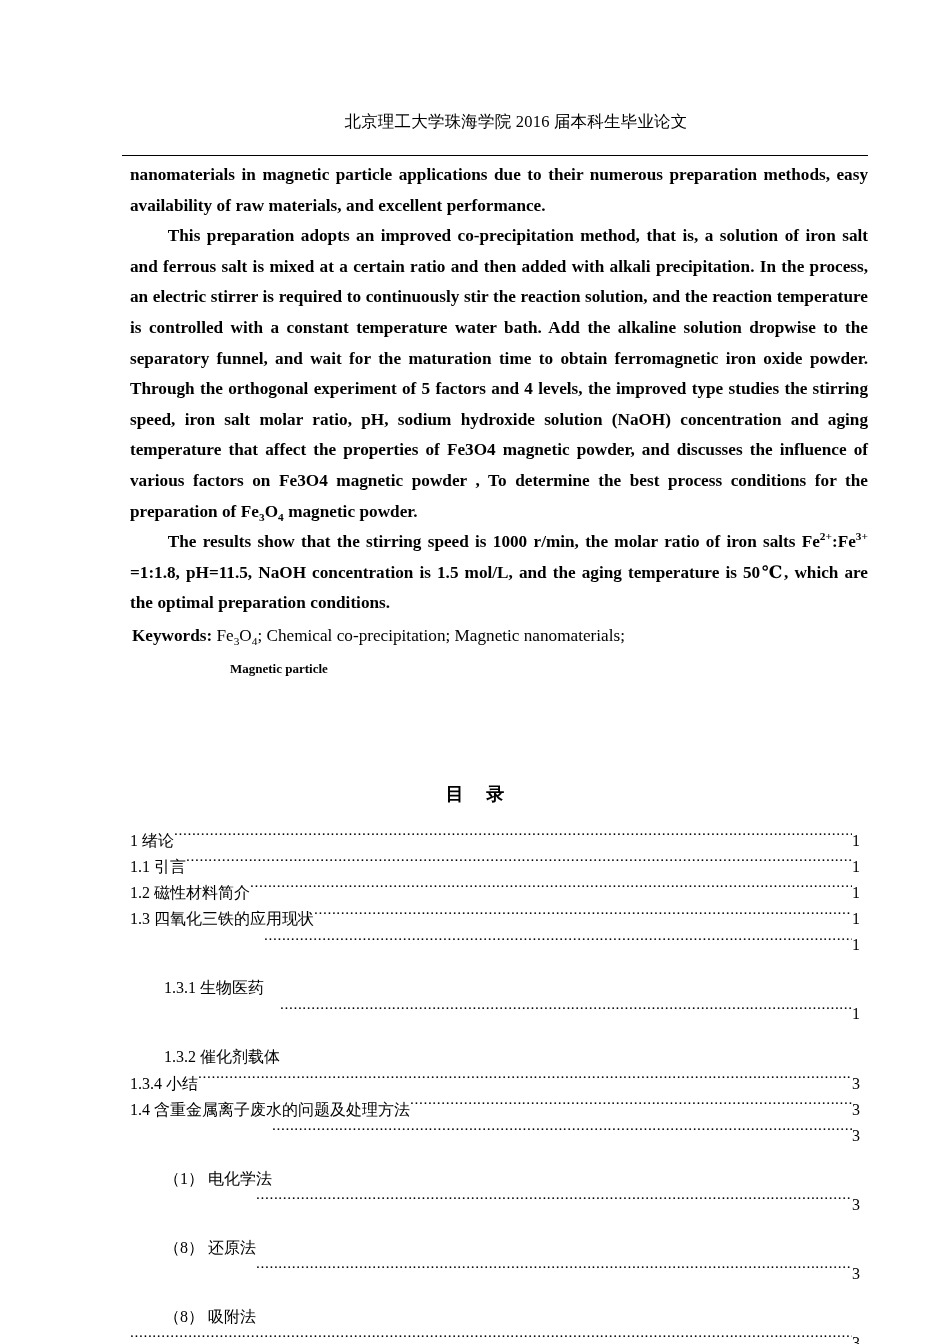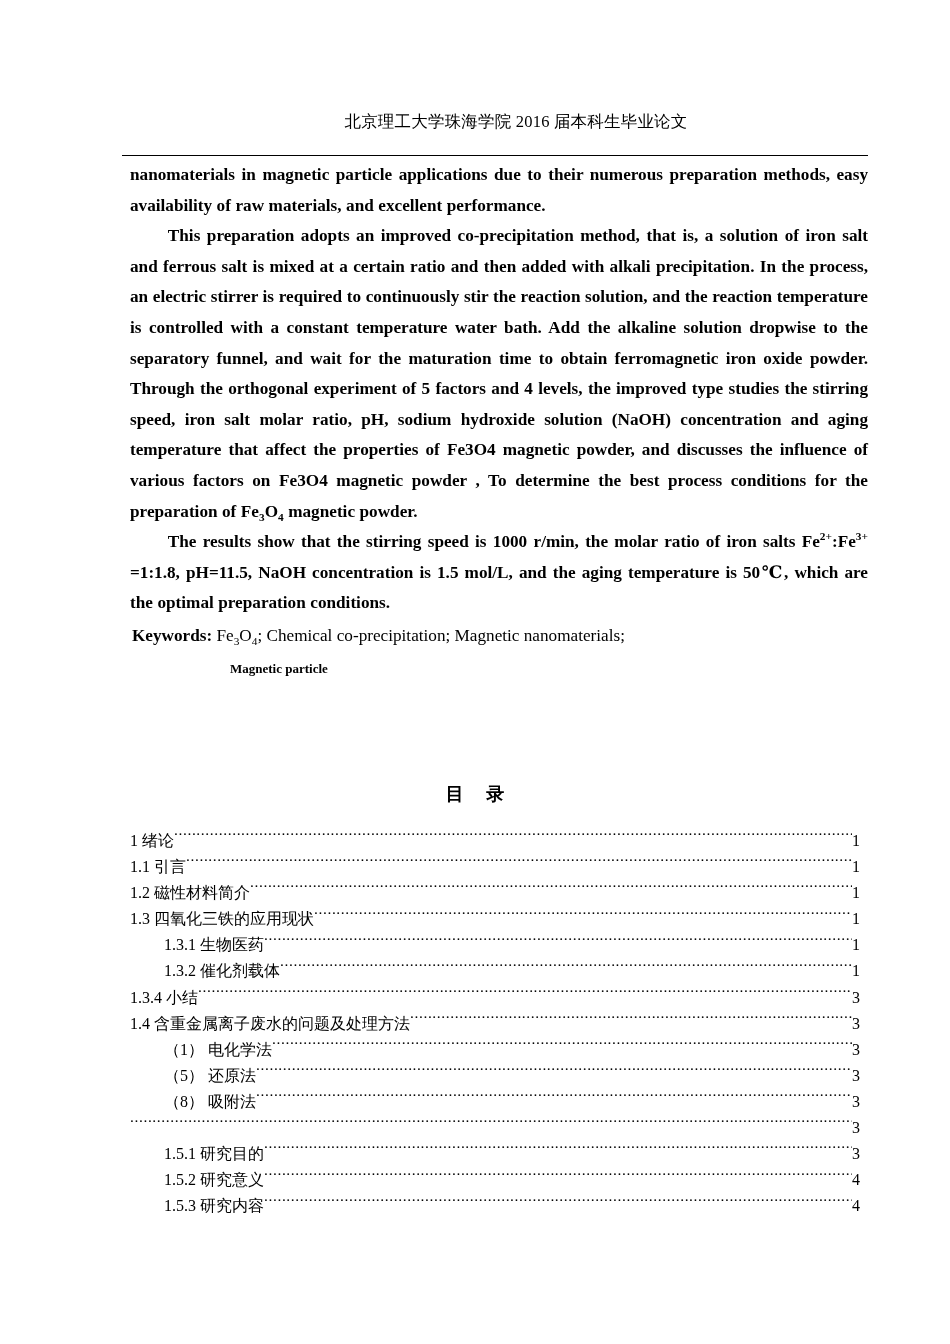--- a/index.html
+++ b/index.html
@@ -109,20 +109,21 @@
   .toc-row {
     display: flex;
     align-items: flex-start;
     font-size: 16px;
     line-height: 26.1px;
     white-space: nowrap;
     color: #000;
   }
   .toc-row.lvl2 .toc-label {
     padding-left: 34px;
+    margin-top: 43px;
   }
   .toc-label {
     flex: 0 0 auto;
   }
   .toc-dots {
     flex: 1 1 auto;
     overflow: hidden;
     height: 1em;
     position: relative;
     margin: 0 0px;
@@ -217,21 +218,21 @@
       <span class="toc-page">3</span>
     </div>
 
     <div class="toc-row lvl2">
       <span class="toc-label">（1） 电化学法</span>
       <span class="toc-dots"></span>
       <span class="toc-page">3</span>
     </div>
 
     <div class="toc-row lvl2">
-      <span class="toc-label">（5） 还原法</span>
+      <span class="toc-label">（8） 还原法</span>
       <span class="toc-dots"></span>
       <span class="toc-page">3</span>
     </div>
 
     <div class="toc-row lvl2">
       <span class="toc-label">（8） 吸附法</span>
       <span class="toc-dots"></span>
       <span class="toc-page">3</span>
     </div>
 

